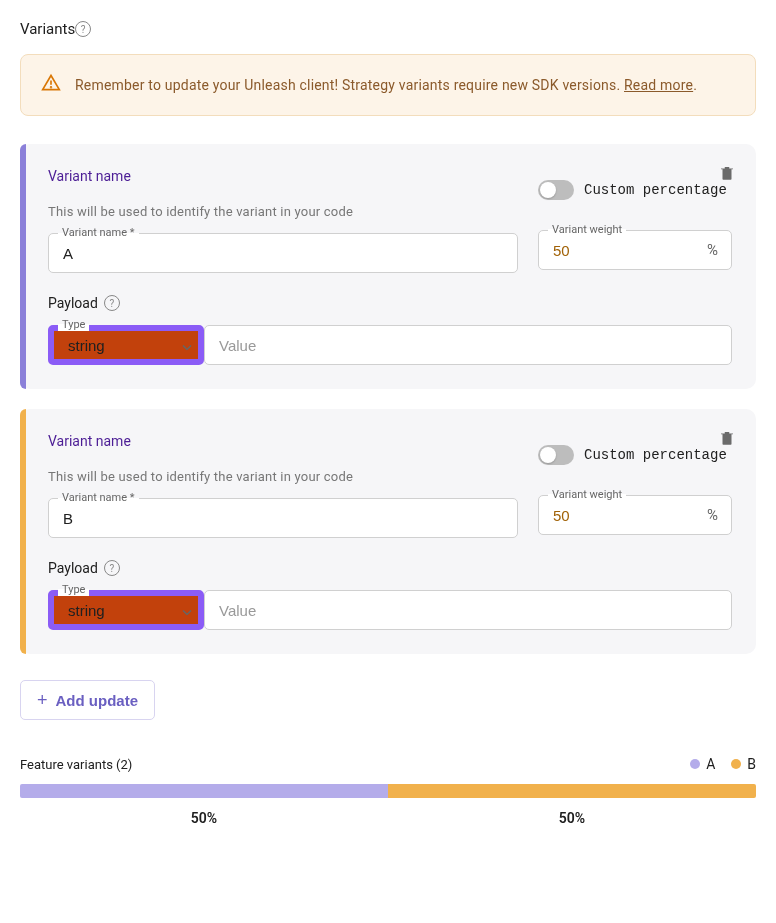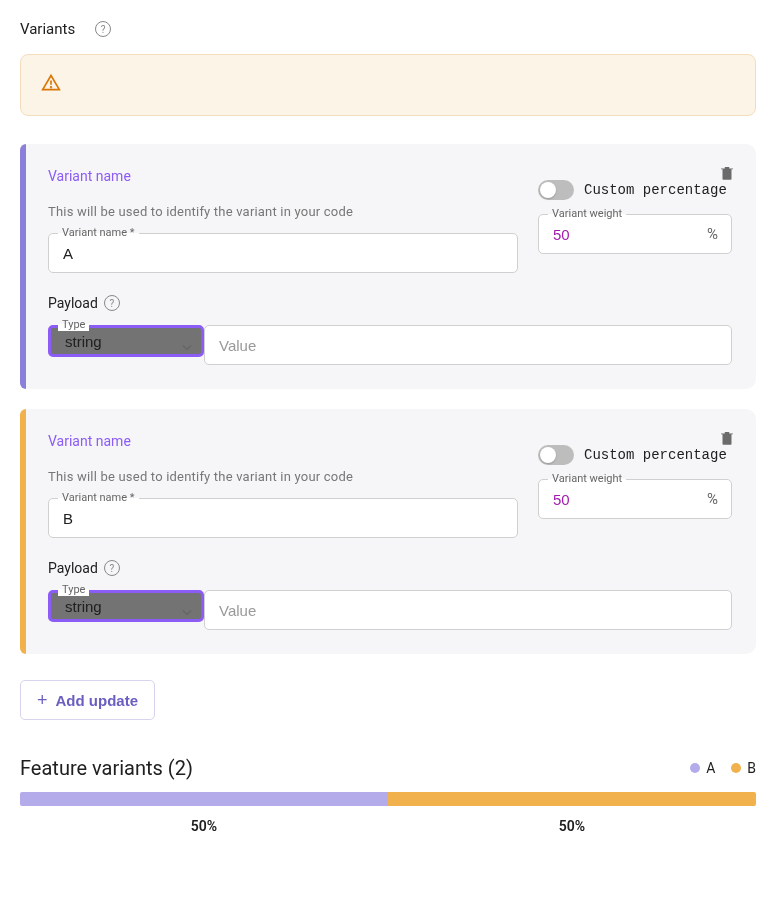--- a/index.html
+++ b/index.html
@@ -10,21 +10,21 @@
     body {
       font-family: -apple-system, BlinkMacSystemFont, 'Segoe UI', Roboto, sans-serif;
       background: #fff;
       padding: 20px;
       width: 776px;
       color: #202020;
     }
     .section-header {
       display: flex;
       align-items: center;
-      gap: 20px;
+      gap: 0;
       margin-bottom: 16px;
     }
     .section-title {
       font-size: 15px;
       font-weight: 400;
       color: #202020;
     }
     .help-icon {
       width: 16px;
       height: 16px;
@@ -101,21 +101,21 @@
     .variant-row {
       display: flex;
       gap: 20px;
       align-items: flex-start;
     }
     .variant-name-section {
       flex: 1;
     }
     .field-title {
       font-size: 14px;
-      color: #8b5cf6;
+      color: #4c1d95;
       margin-bottom: 2px;
     }
     .field-subtitle {
       font-size: 13px;
       color: #777;
       letter-spacing: 0.2px;
       margin-bottom: 14px;
       margin-top: 20px;
     }
     .custom-pct-section {
@@ -177,24 +177,25 @@
       padding: 0 14px;
       font-size: 15px;
       background: #fff;
       color: #202020;
       outline: none;
     }
     .text-input::placeholder {
       color: #999;
     }
     .text-input:disabled {
-      color: #a21caf;
+      color: #a16207;
     }
     .weight-input-wrapper {
       position: relative;
+      margin-top: 16px;
     }
     .weight-suffix {
       position: absolute;
       right: 14px;
       top: 50%;
       transform: translateY(-50%);
       color: #666;
       font-size: 15px;
       pointer-events: none;
     }
@@ -213,26 +214,26 @@
     }
     .payload-row {
       display: flex;
     }
     .select-wrapper {
       position: relative;
       width: 156px;
     }
     .select-input {
       width: 100%;
-      height: 32px;
-      border: 3px solid #8b5cf6;
+      height: 40px;
+      border: 6px solid #8b5cf6;
       border-radius: 5px;
       padding: 0 14px;
       font-size: 15px;
-      background: #737373;
+      background: #c2410c;
       color: #202020;
       appearance: none;
       cursor: pointer;
       outline: none;
     }
     .select-arrow {
       position: absolute;
       right: 12px;
       top: 50%;
       transform: translateY(-50%);
@@ -265,21 +266,21 @@
     .feature-variants-section {
       margin-top: 36px;
     }
     .fv-header {
       display: flex;
       justify-content: space-between;
       align-items: center;
       margin-bottom: 12px;
     }
     .fv-title {
-      font-size: 20px;
+      font-size: 13px;
       color: #202020;
     }
     .legend {
       display: flex;
       gap: 16px;
     }
     .legend-item {
       display: flex;
       align-items: center;
       gap: 6px;
@@ -322,20 +323,23 @@
   <span class="help-icon">?</span>
 </div>
 
 <div class="alert">
   <span class="alert-icon">
     <svg width="20" height="20" viewBox="0 0 24 24" fill="none" stroke="currentColor" stroke-width="2">
       <path d="M12 3 L22 20 L2 20 Z"></path>
       <line x1="12" y1="9" x2="12" y2="14"></line>
       <circle cx="12" cy="17" r="0.5" fill="currentColor"></circle>
     </svg>
+  </span>
+  <span class="alert-text">
+    <span>Remember to update your Unleash client! Strategy variants require new SDK versions. </span><span class="alert-link">Read more</span><span>.</span>
   </span>
 </div>
 
 
 <div class="variant-card variant-a">
   <button class="delete-btn">
     <svg class="trash-icon" viewBox="0 0 24 24" fill="currentColor">
       <path d="M6 7h12v13a1 1 0 0 1-1 1H7a1 1 0 0 1-1-1V7zm3-3h6v2H9V4zM4 6h16v1H4V6z"></path>
     </svg>
   </button>

